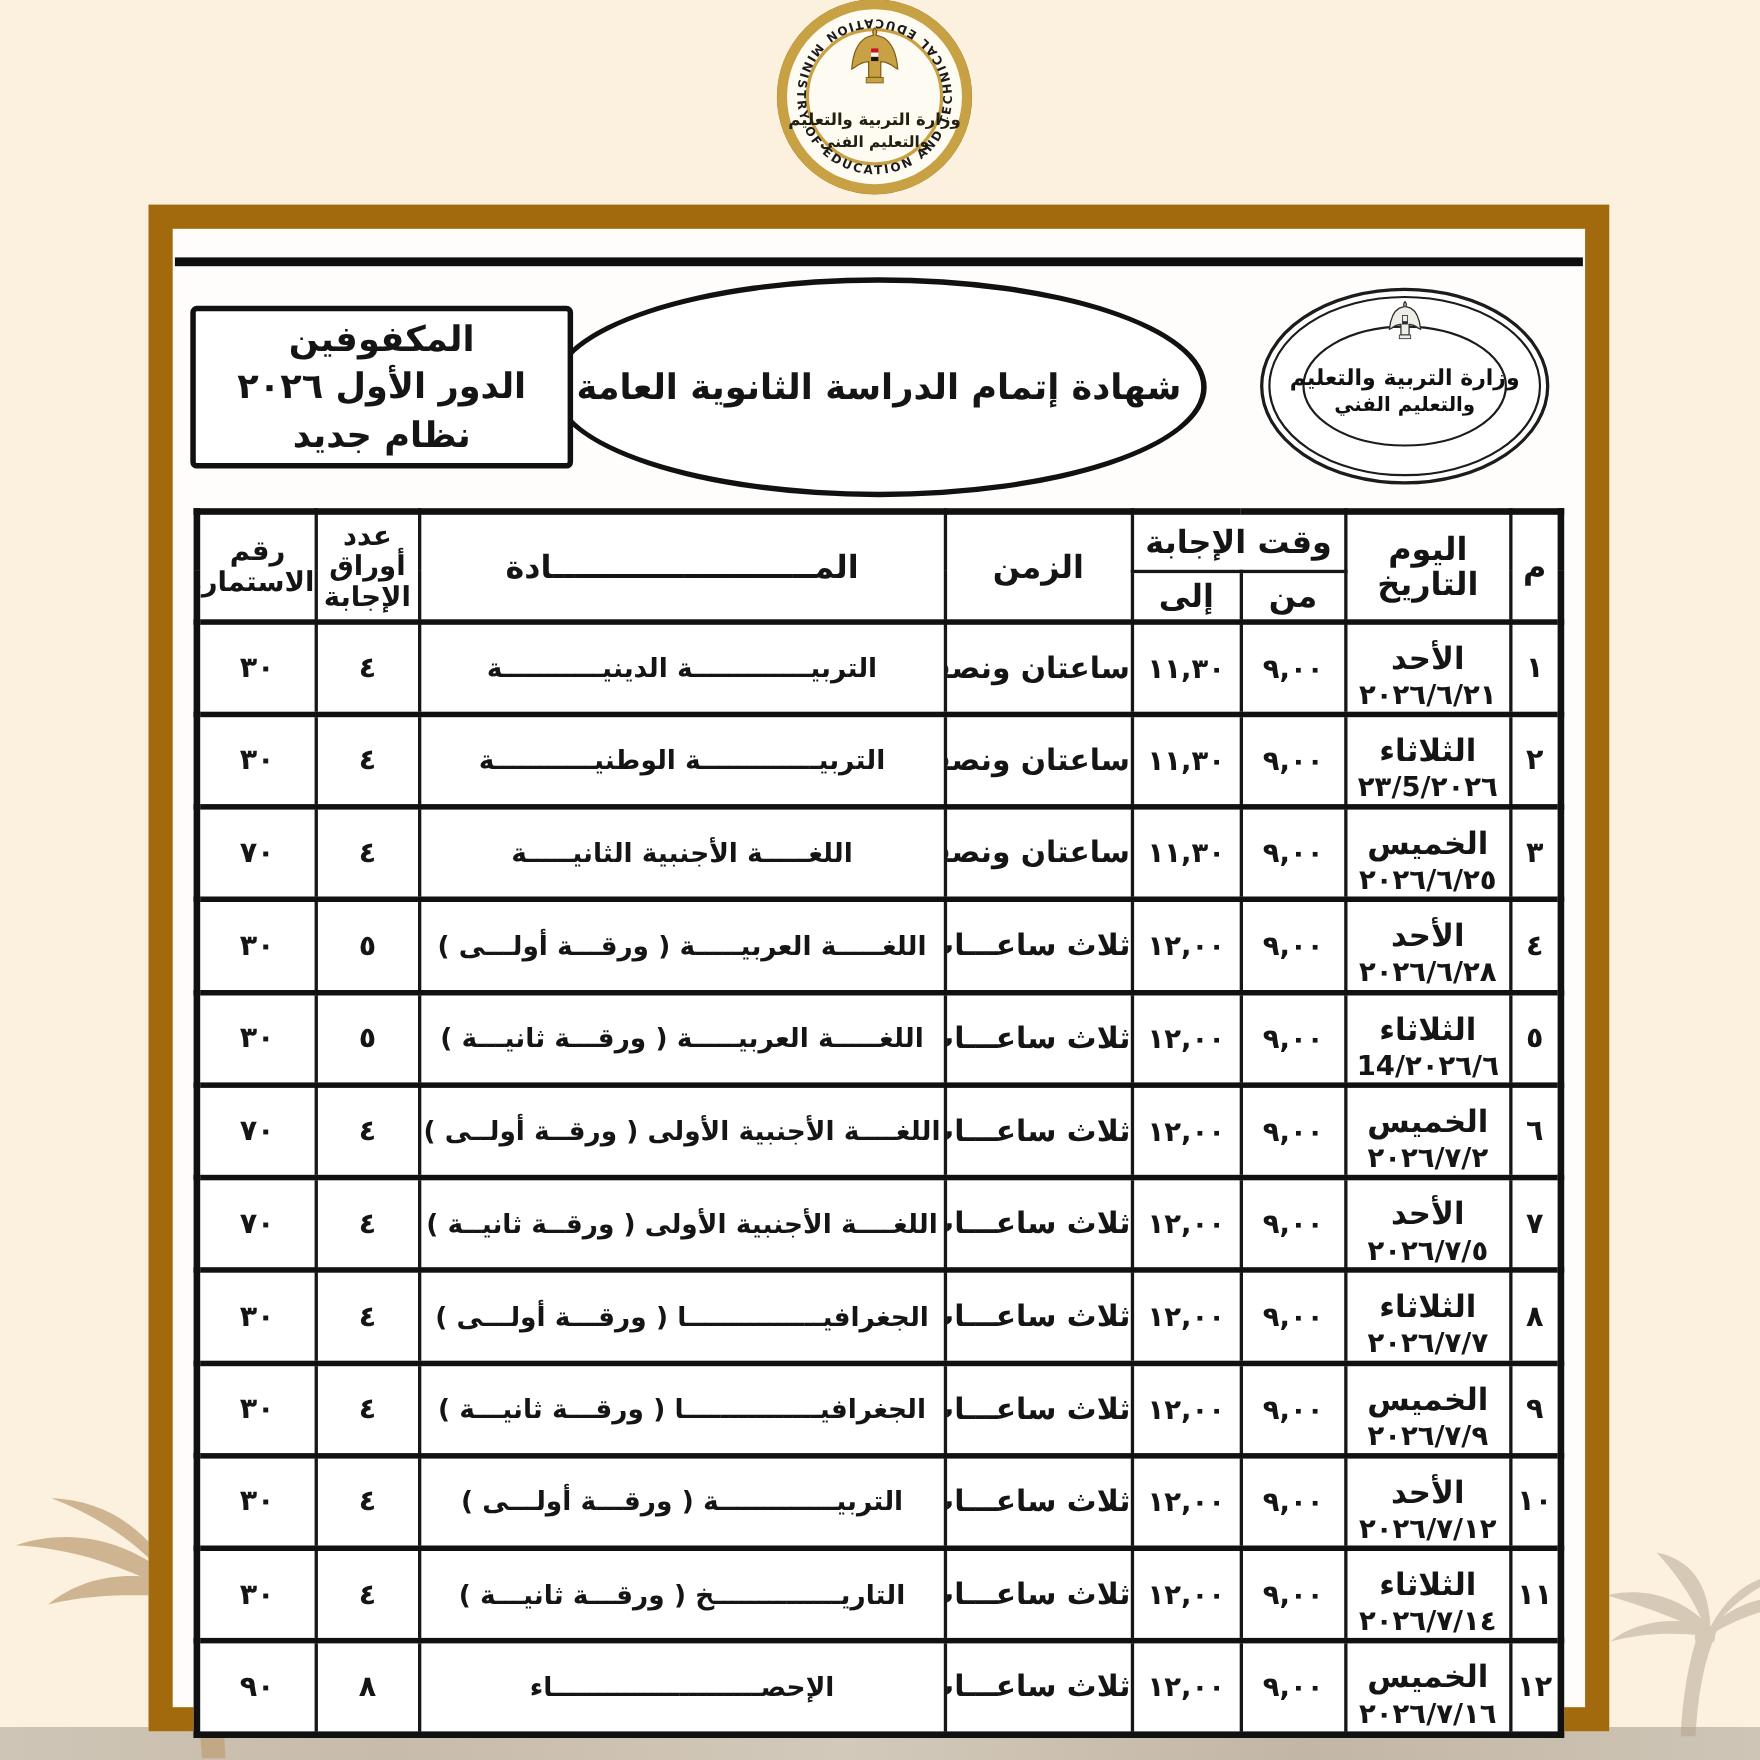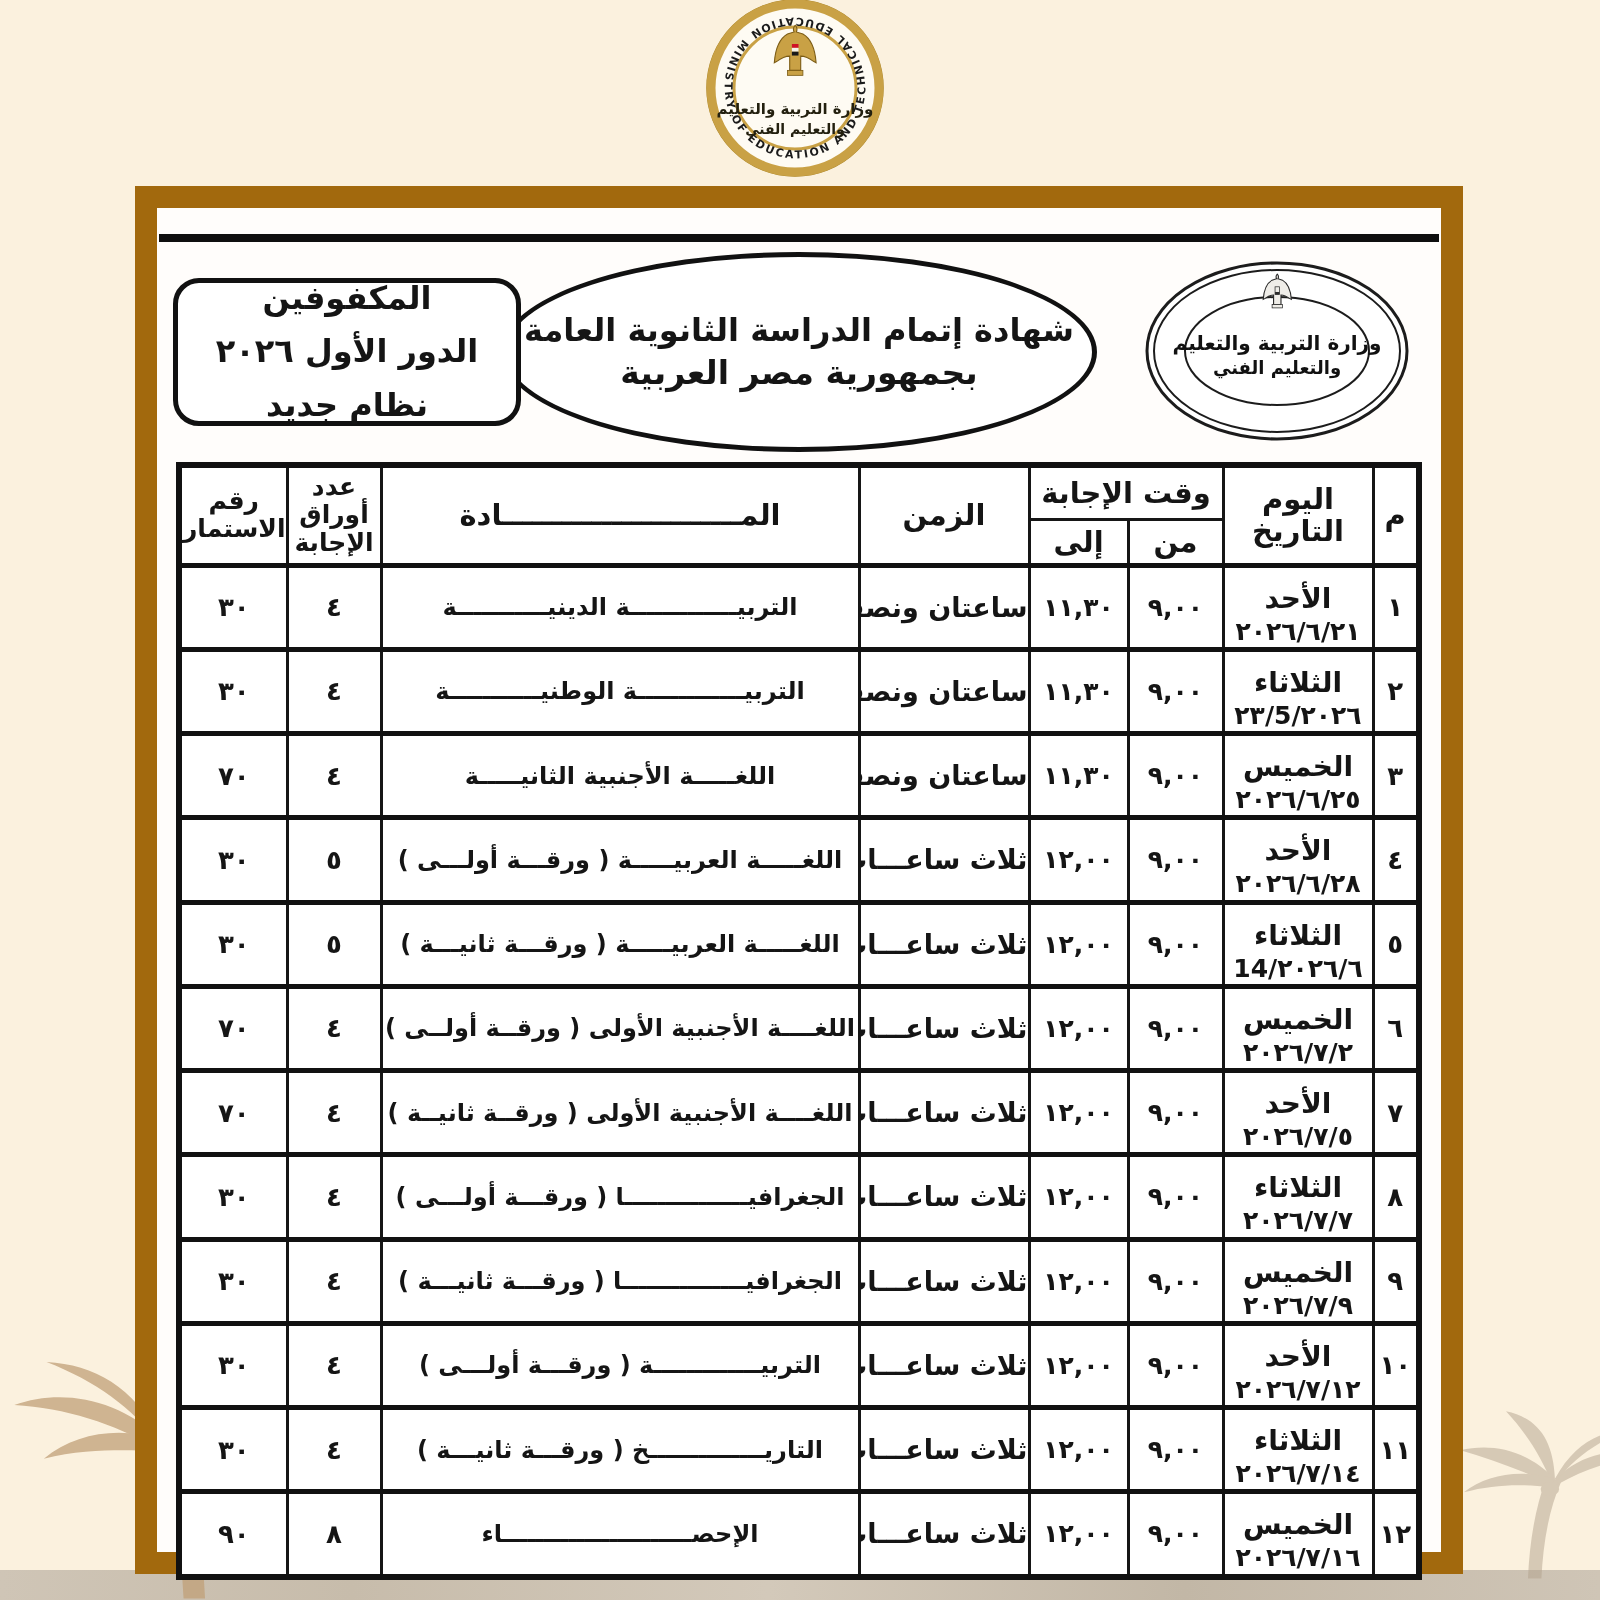--- a/index.html
+++ b/index.html
@@ -12,22 +12,22 @@
   .palm-left{left:-18px;top:1328px;width:430px;height:272px;opacity:.75;}
   .palm-right{left:1398px;top:1388px;width:270px;height:212px;opacity:.5;transform:scaleX(-1);}
   
   .top-logo{position:absolute;left:705px;top:-2px;width:180px;height:180px;z-index:2;}
   
   .doc{position:absolute;left:135px;top:186px;width:1328px;height:1388px;box-sizing:border-box;
        background:#fffdfb;border:22px solid #a2690d;z-index:2;direction:rtl;}
   .top-rule{margin:26px 2px 0 2px;height:8px;background:#0f0f0f;}
   .doc-header{position:relative;height:216px;}
   .info-box{position:absolute;left:16px;top:36px;width:348px;height:148px;box-sizing:border-box;
-      border:5px solid #111;border-radius:26px;display:flex;flex-direction:column;
-      justify-content:center;align-items:center;gap:12px;background:#fff;}
+      border:5px solid #111;border-radius:6px;display:flex;flex-direction:column;
+      justify-content:center;align-items:center;gap:2px;background:#fff;}
   .info-box span{font-weight:bold;font-size:32px;line-height:1.3;}
   .title-ellipse{position:absolute;left:50%;transform:translateX(-50%);top:10px;width:596px;height:200px;
       box-sizing:border-box;border:5px solid #111;border-radius:50%;display:flex;flex-direction:column;
       justify-content:center;align-items:center;gap:2px;background:#fff;}
   .title-ellipse span{font-weight:bold;line-height:1.25;}
   .t-line1{font-size:36px;}
   .t-line2{font-size:32px;}
   .t-line3{font-size:33px;}
   .bw-seal{position:absolute;right:26px;top:16px;width:276px;height:186px;}
   
@@ -126,21 +126,20 @@
           <rect x="30" y="88" width="28" height="9" fill="#efede8" stroke="#2a2a2a" stroke-width="2"></rect>
           <rect x="38" y="40" width="12" height="21" fill="none" stroke="#2a2a2a" stroke-width="2"></rect>
           <rect x="38" y="54" width="12" height="7" fill="#2a2a2a"></rect>
         </g>
         <text x="138" y="92" text-anchor="middle" font-size="20" font-weight="bold" fill="#111">وزارة التربية والتعليم</text>
         <text x="138" y="116" text-anchor="middle" font-size="18" font-weight="bold" fill="#111">والتعليم الفني</text>
       </svg>
 
       <div class="title-ellipse">
         <span class="t-line2">شهادة إتمام الدراسة الثانوية العامة</span>
-        <span class="t-line3">بجمهورية مصر العربية</span>
       </div>
 
       <div class="info-box">
         <span>المكفوفين</span>
         <span>الدور الأول ٢٠٢٦</span>
         <span>نظام جديد</span>
       </div>
     </div>
 
     <table class="exam" dir="rtl">

